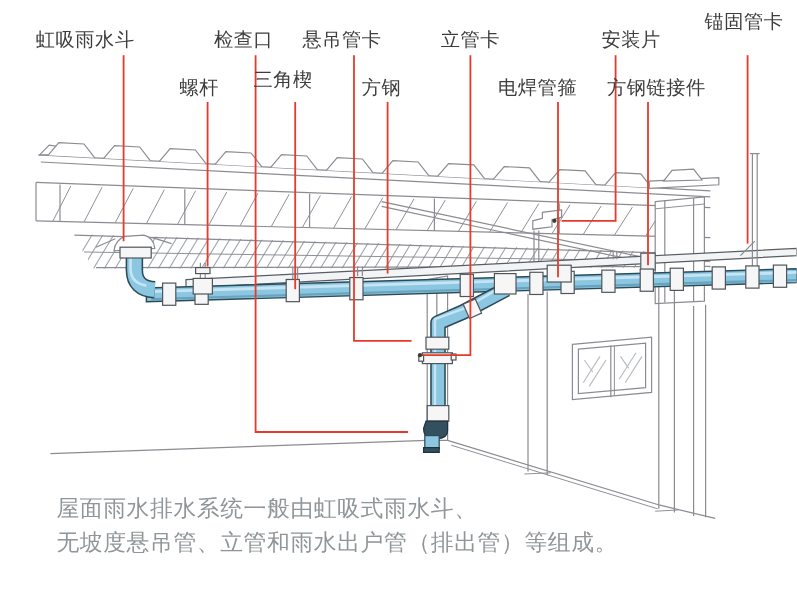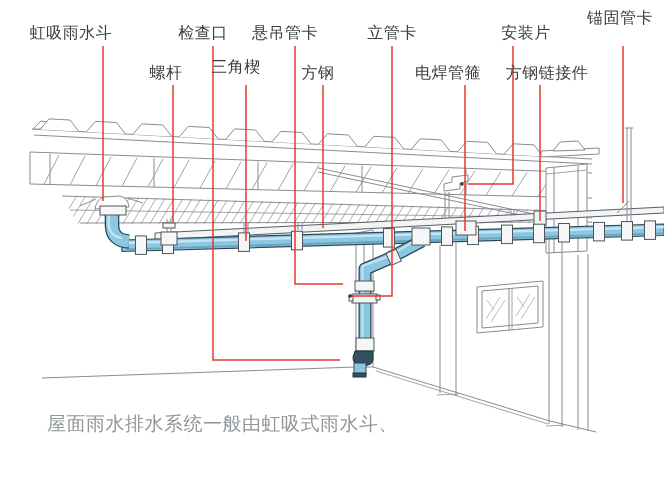--- a/index.html
+++ b/index.html
@@ -320,14 +320,15 @@
 <div class="lbl" style="left:392px;top:23px">立管卡</div>
 <div class="lbl" style="left:526px;top:23px">安装片</div>
 <div class="lbl" style="left:620px;top:8px">锚固管卡</div>
 <div class="lbl" style="left:166px;top:63px">螺杆</div>
 <div class="lbl" style="left:236px;top:57px">三角楔</div>
 <div class="lbl" style="left:318px;top:63px">方钢</div>
 <div class="lbl" style="left:448px;top:63px">电焊管箍</div>
 <div class="lbl" style="left:547px;top:63px">方钢链接件</div>
 
 <div class="cap" style="top:411px">屋面雨水排水系统一般由虹吸式雨水斗、</div>
+<div class="cap" style="top:439px">无坡度悬吊管、立管和雨水出户管（排出管）等组成。</div>
 
 </div>
 
 </body></html>

